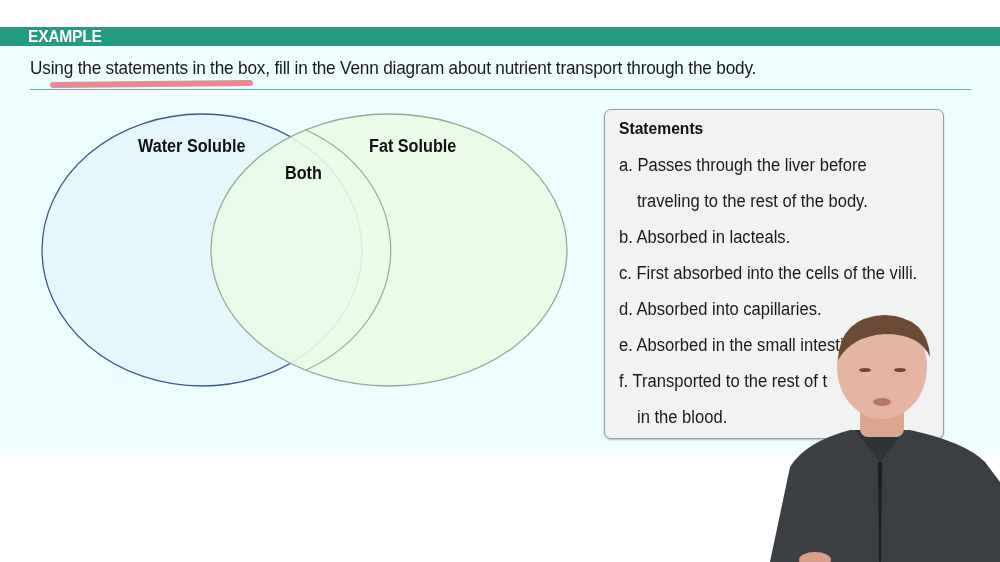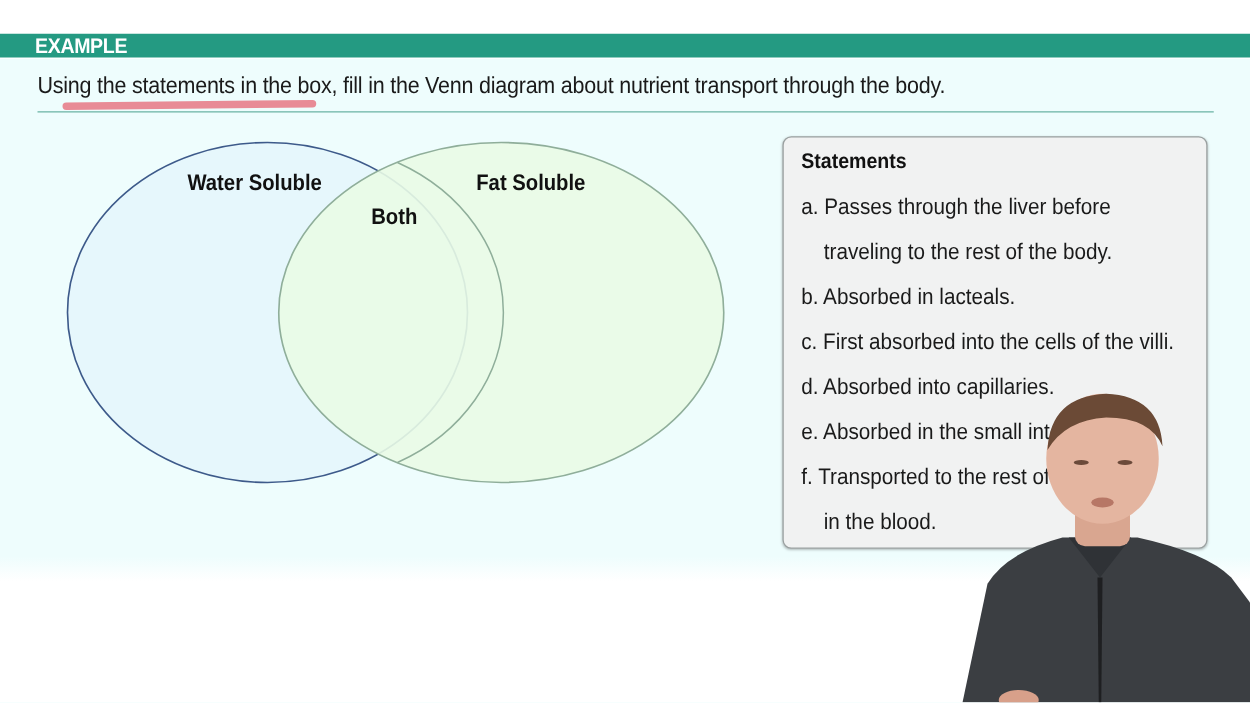--- a/index.html
+++ b/index.html
@@ -32,27 +32,27 @@
       white-space: nowrap;
     }
     .underline-mark {
       position: absolute; left: 50px; top: 81px; width: 203px; height: 6px;
       background: #e88b96; border-radius: 4px; transform: rotate(-0.6deg);
     }
     .rule {
       position: absolute; left: 30px; top: 89px; width: 941px; height: 1px;
       background: #6ab3a4;
     }
-    .venn { position: absolute; left: 36px; top: 100px; }
+    .venn { position: absolute; left: 24px; top: 100px; }
     .venn-label {
       position: absolute; font-weight: bold; font-size: 18px; color: #111;
       transform: scaleX(0.9); transform-origin: left center; white-space: nowrap;
     }
     .statements-box {
-      position: absolute; left: 626px; top: 109px; width: 338px; height: 328px;
+      position: absolute; left: 604px; top: 109px; width: 338px; height: 328px;
       background: #f1f2f2; border: 1px solid #9aa0a0; border-radius: 7px;
       box-shadow: 0 1px 2px rgba(0,0,0,0.25);
     }
     .statements-title {
       position: absolute; left: 14px; top: 9px; font-weight: bold; font-size: 17px; color: #111;
       transform: scaleX(0.92); transform-origin: left center;
     }
     .stmt-line {
       position: absolute; font-size: 18px; color: #1a1a1a; white-space: nowrap;
       transform: scaleX(0.92); transform-origin: left center;

